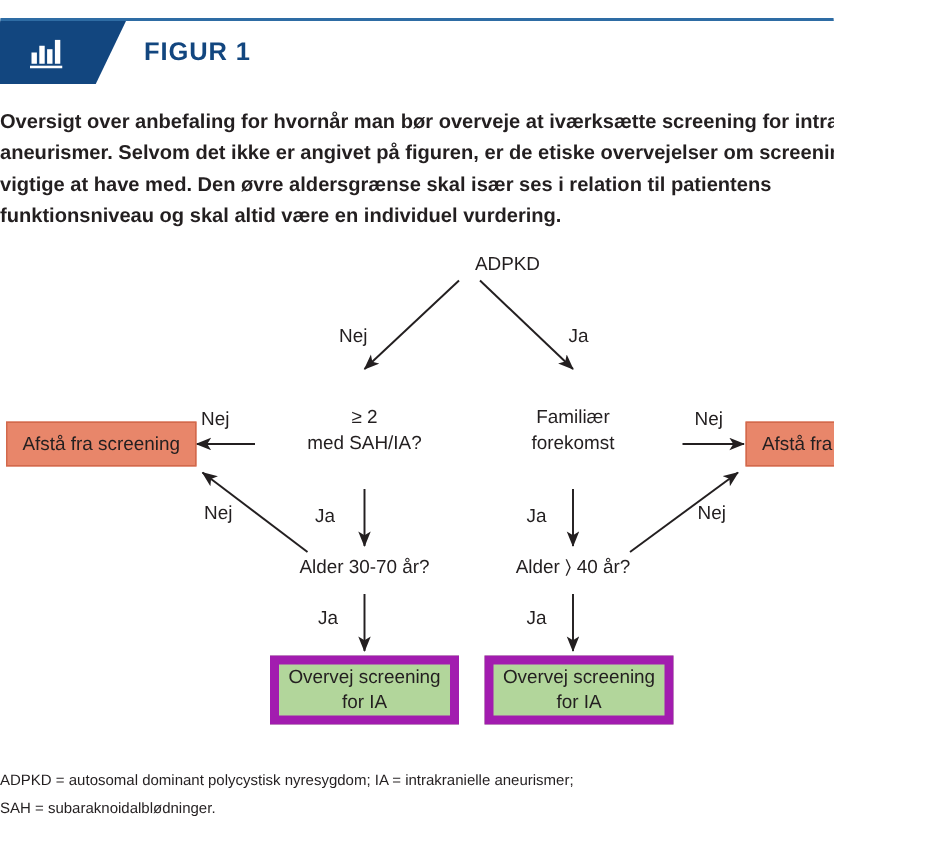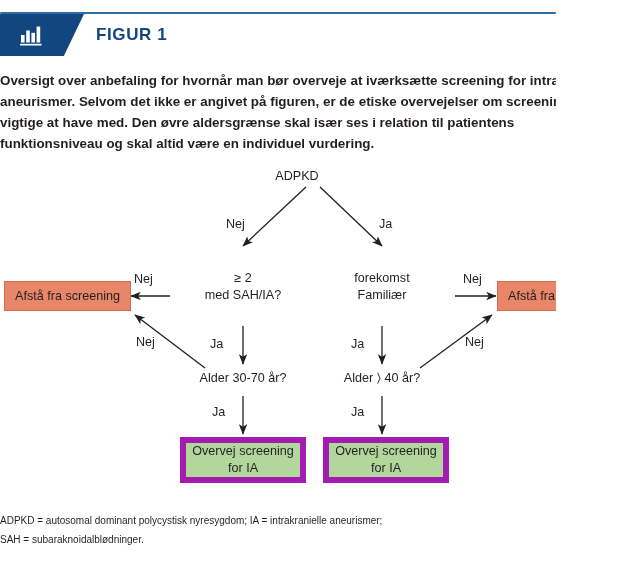--- a/index.html
+++ b/index.html
@@ -180,35 +180,35 @@
 
       <line x1="205" y1="208" x2="135" y2="155" stroke="#231f20" stroke-width="1.3" marker-end="url(#arrowhead)"></line>
 
       <line x1="420" y1="208" x2="492" y2="155" stroke="#231f20" stroke-width="1.3" marker-end="url(#arrowhead)"></line>
 
       <line x1="243" y1="236" x2="243" y2="274" stroke="#231f20" stroke-width="1.3" marker-end="url(#arrowhead)"></line>
 
       <line x1="382" y1="236" x2="382" y2="274" stroke="#231f20" stroke-width="1.3" marker-end="url(#arrowhead)"></line>
     </svg>
 
-    <div class="node" style="left: 247px; top: 8px; width: 100px;">
+    <div class="node" style="left: 260px; top: 8px; width: 100px; text-align: right;">
       <span>ADPKD</span>
     </div>
 
     <div class="edge-label" style="left: 226px; top: 57px;">Nej</div>
     <div class="edge-label" style="left: 379px; top: 57px;">Ja</div>
 
     <div class="node" style="left: 163px; top: 110px; width: 160px;">
       <div>≥ 2</div>
       <div>med SAH/IA?</div>
     </div>
 
     <div class="node" style="left: 322px; top: 110px; width: 120px;">
+      <div>Familiær</div>
       <div>forekomst</div>
-      <div>Familiær</div>
     </div>
 
     <div class="edge-label" style="left: 134px; top: 112px;">Nej</div>
     <div class="edge-label" style="left: 463px; top: 112px;">Nej</div>
 
     <div class="box box-stop" style="left: 4px; top: 121px; width: 127px;">
       <span>Afstå fra screening</span>
     </div>
     <div class="box box-stop" style="left: 497px; top: 121px; width: 127px;">
       <span>Afstå fra screening</span>

